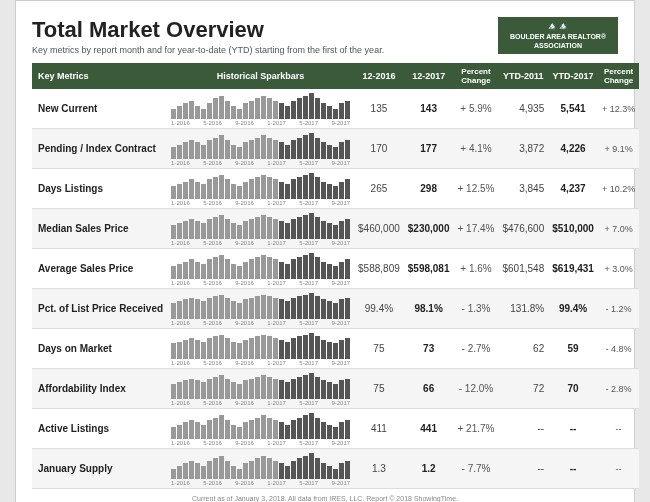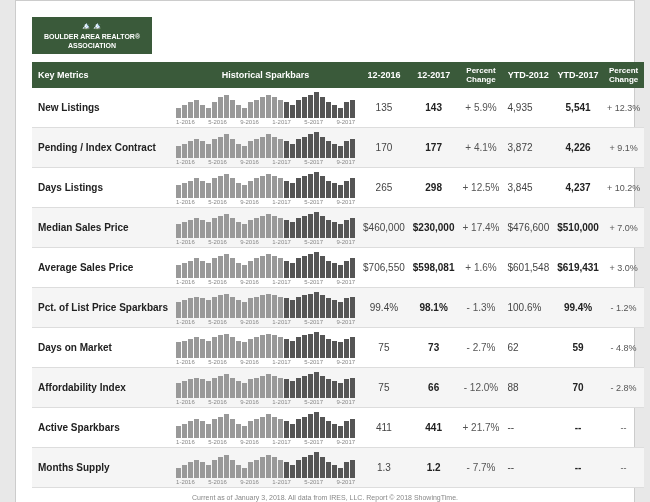--- a/index.html
+++ b/index.html
@@ -102,21 +102,21 @@
       font-weight: bold;
       color: #222;
     }
     .pct-change {
       text-align: center;
       font-size: 10px;
       color: #555;
       white-space: nowrap;
     }
     .ytd-2016 {
-      text-align: left;
+      text-align: right;
       color: #444;
     }
     .ytd-2017 {
       text-align: center;
       font-weight: bold;
       color: #222;
     }
     .ytd-pct {
       text-align: center;
       font-size: 9px;
@@ -160,44 +160,48 @@
       color: #888;
       text-align: center;
       margin-top: 6px;
     }
   </style>
 </head>
 <body>
 
 <div class="page">
   <div class="header">
+    <div class="header-left">
+      <h1>Total Market Overview</h1>
+      <p>Key metrics by report month and for year-to-date (YTD) starting from the first of the year.</p>
+    </div>
     <div class="header-right">
       <div class="logo-box">
         <div class="logo-top">🏔️ 🏔️</div>
         <div style="font-size:7px;font-weight:bold;">BOULDER AREA REALTOR® ASSOCIATION</div>
       </div>
     </div>
   </div>
 
   <table>
     <thead>
       <tr>
         <th class="left" style="width:120px;">Key Metrics</th>
         <th class="sparkbar-header">Historical Sparkbars</th>
         <th style="width:52px;">12-2016</th>
         <th style="width:52px;">12-2017</th>
         <th style="width:58px;font-size:8px;">Percent Change</th>
-        <th style="width:58px;">YTD-2012</th>
+        <th style="width:58px;">YTD-2011</th>
         <th style="width:58px;">YTD-2017</th>
         <th style="width:58px;font-size:8px;">Percent Change</th>
       </tr>
     </thead>
     <tbody id="table-body">
     <tr>
-          <td class="metric-name">New Listings</td>
+          <td class="metric-name">New Current</td>
           <td class="sparkbar-cell">
             <div class="sparkbar-wrap">
               <div class="bars-row">
                 <div class="bar" style="height: 10px;"></div>
                 <div class="bar" style="height: 13px;"></div>
                 <div class="bar" style="height: 16px;"></div>
                 <div class="bar" style="height: 18px;"></div>
                 <div class="bar" style="height: 13px;"></div>
                 <div class="bar" style="height: 10px;"></div>
                 <div class="bar" style="height: 16px;"></div>
@@ -440,29 +444,29 @@
               <div class="labels-row">
                 <span class="spark-label">1-2016</span>
                 <span class="spark-label">5-2016</span>
                 <span class="spark-label">9-2016</span>
                 <span class="spark-label">1-2017</span>
                 <span class="spark-label">5-2017</span>
                 <span class="spark-label">9-2017</span>
               </div>
             </div>
           </td>
-          <td class="val-2016">$706,550</td>
+          <td class="val-2016">$588,809</td>
           <td class="val-2017">$598,081</td>
           <td class="pct-change">+ 1.6%</td>
           <td class="ytd-2016">$601,548</td>
           <td class="ytd-2017">$619,431</td>
           <td class="ytd-pct">+ 3.0%</td>
         </tr>
         <tr>
-          <td class="metric-name">Pct. of List Price Sparkbars</td>
+          <td class="metric-name">Pct. of List Price Received</td>
           <td class="sparkbar-cell">
             <div class="sparkbar-wrap">
               <div class="bars-row">
                 <div class="bar" style="height: 16px;"></div>
                 <div class="bar" style="height: 18px;"></div>
                 <div class="bar" style="height: 20px;"></div>
                 <div class="bar" style="height: 21px;"></div>
                 <div class="bar" style="height: 20px;"></div>
                 <div class="bar" style="height: 18px;"></div>
                 <div class="bar" style="height: 21px;"></div>
@@ -496,21 +500,21 @@
                 <span class="spark-label">9-2016</span>
                 <span class="spark-label">1-2017</span>
                 <span class="spark-label">5-2017</span>
                 <span class="spark-label">9-2017</span>
               </div>
             </div>
           </td>
           <td class="val-2016">99.4%</td>
           <td class="val-2017">98.1%</td>
           <td class="pct-change">- 1.3%</td>
-          <td class="ytd-2016">100.6%</td>
+          <td class="ytd-2016">131.8%</td>
           <td class="ytd-2017">99.4%</td>
           <td class="ytd-pct">- 1.2%</td>
         </tr>
         <tr>
           <td class="metric-name">Days on Market</td>
           <td class="sparkbar-cell">
             <div class="sparkbar-wrap">
               <div class="bars-row">
                 <div class="bar" style="height: 16px;"></div>
                 <div class="bar" style="height: 17px;"></div>
@@ -602,26 +606,26 @@
                 <span class="spark-label">9-2016</span>
                 <span class="spark-label">1-2017</span>
                 <span class="spark-label">5-2017</span>
                 <span class="spark-label">9-2017</span>
               </div>
             </div>
           </td>
           <td class="val-2016">75</td>
           <td class="val-2017">66</td>
           <td class="pct-change">- 12.0%</td>
-          <td class="ytd-2016">88</td>
+          <td class="ytd-2016">72</td>
           <td class="ytd-2017">70</td>
           <td class="ytd-pct">- 2.8%</td>
         </tr>
         <tr>
-          <td class="metric-name">Active Sparkbars</td>
+          <td class="metric-name">Active Listings</td>
           <td class="sparkbar-cell">
             <div class="sparkbar-wrap">
               <div class="bars-row">
                 <div class="bar" style="height: 12px;"></div>
                 <div class="bar" style="height: 14px;"></div>
                 <div class="bar" style="height: 17px;"></div>
                 <div class="bar" style="height: 19px;"></div>
                 <div class="bar" style="height: 17px;"></div>
                 <div class="bar" style="height: 14px;"></div>
                 <div class="bar" style="height: 19px;"></div>
@@ -660,21 +664,21 @@
             </div>
           </td>
           <td class="val-2016">411</td>
           <td class="val-2017">441</td>
           <td class="pct-change">+ 21.7%</td>
           <td class="ytd-2016">--</td>
           <td class="ytd-2017">--</td>
           <td class="ytd-pct">--</td>
         </tr>
         <tr>
-          <td class="metric-name">Months Supply</td>
+          <td class="metric-name">January Supply</td>
           <td class="sparkbar-cell">
             <div class="sparkbar-wrap">
               <div class="bars-row">
                 <div class="bar" style="height: 10px;"></div>
                 <div class="bar" style="height: 13px;"></div>
                 <div class="bar" style="height: 16px;"></div>
                 <div class="bar" style="height: 18px;"></div>
                 <div class="bar" style="height: 16px;"></div>
                 <div class="bar" style="height: 13px;"></div>
                 <div class="bar" style="height: 18px;"></div>

